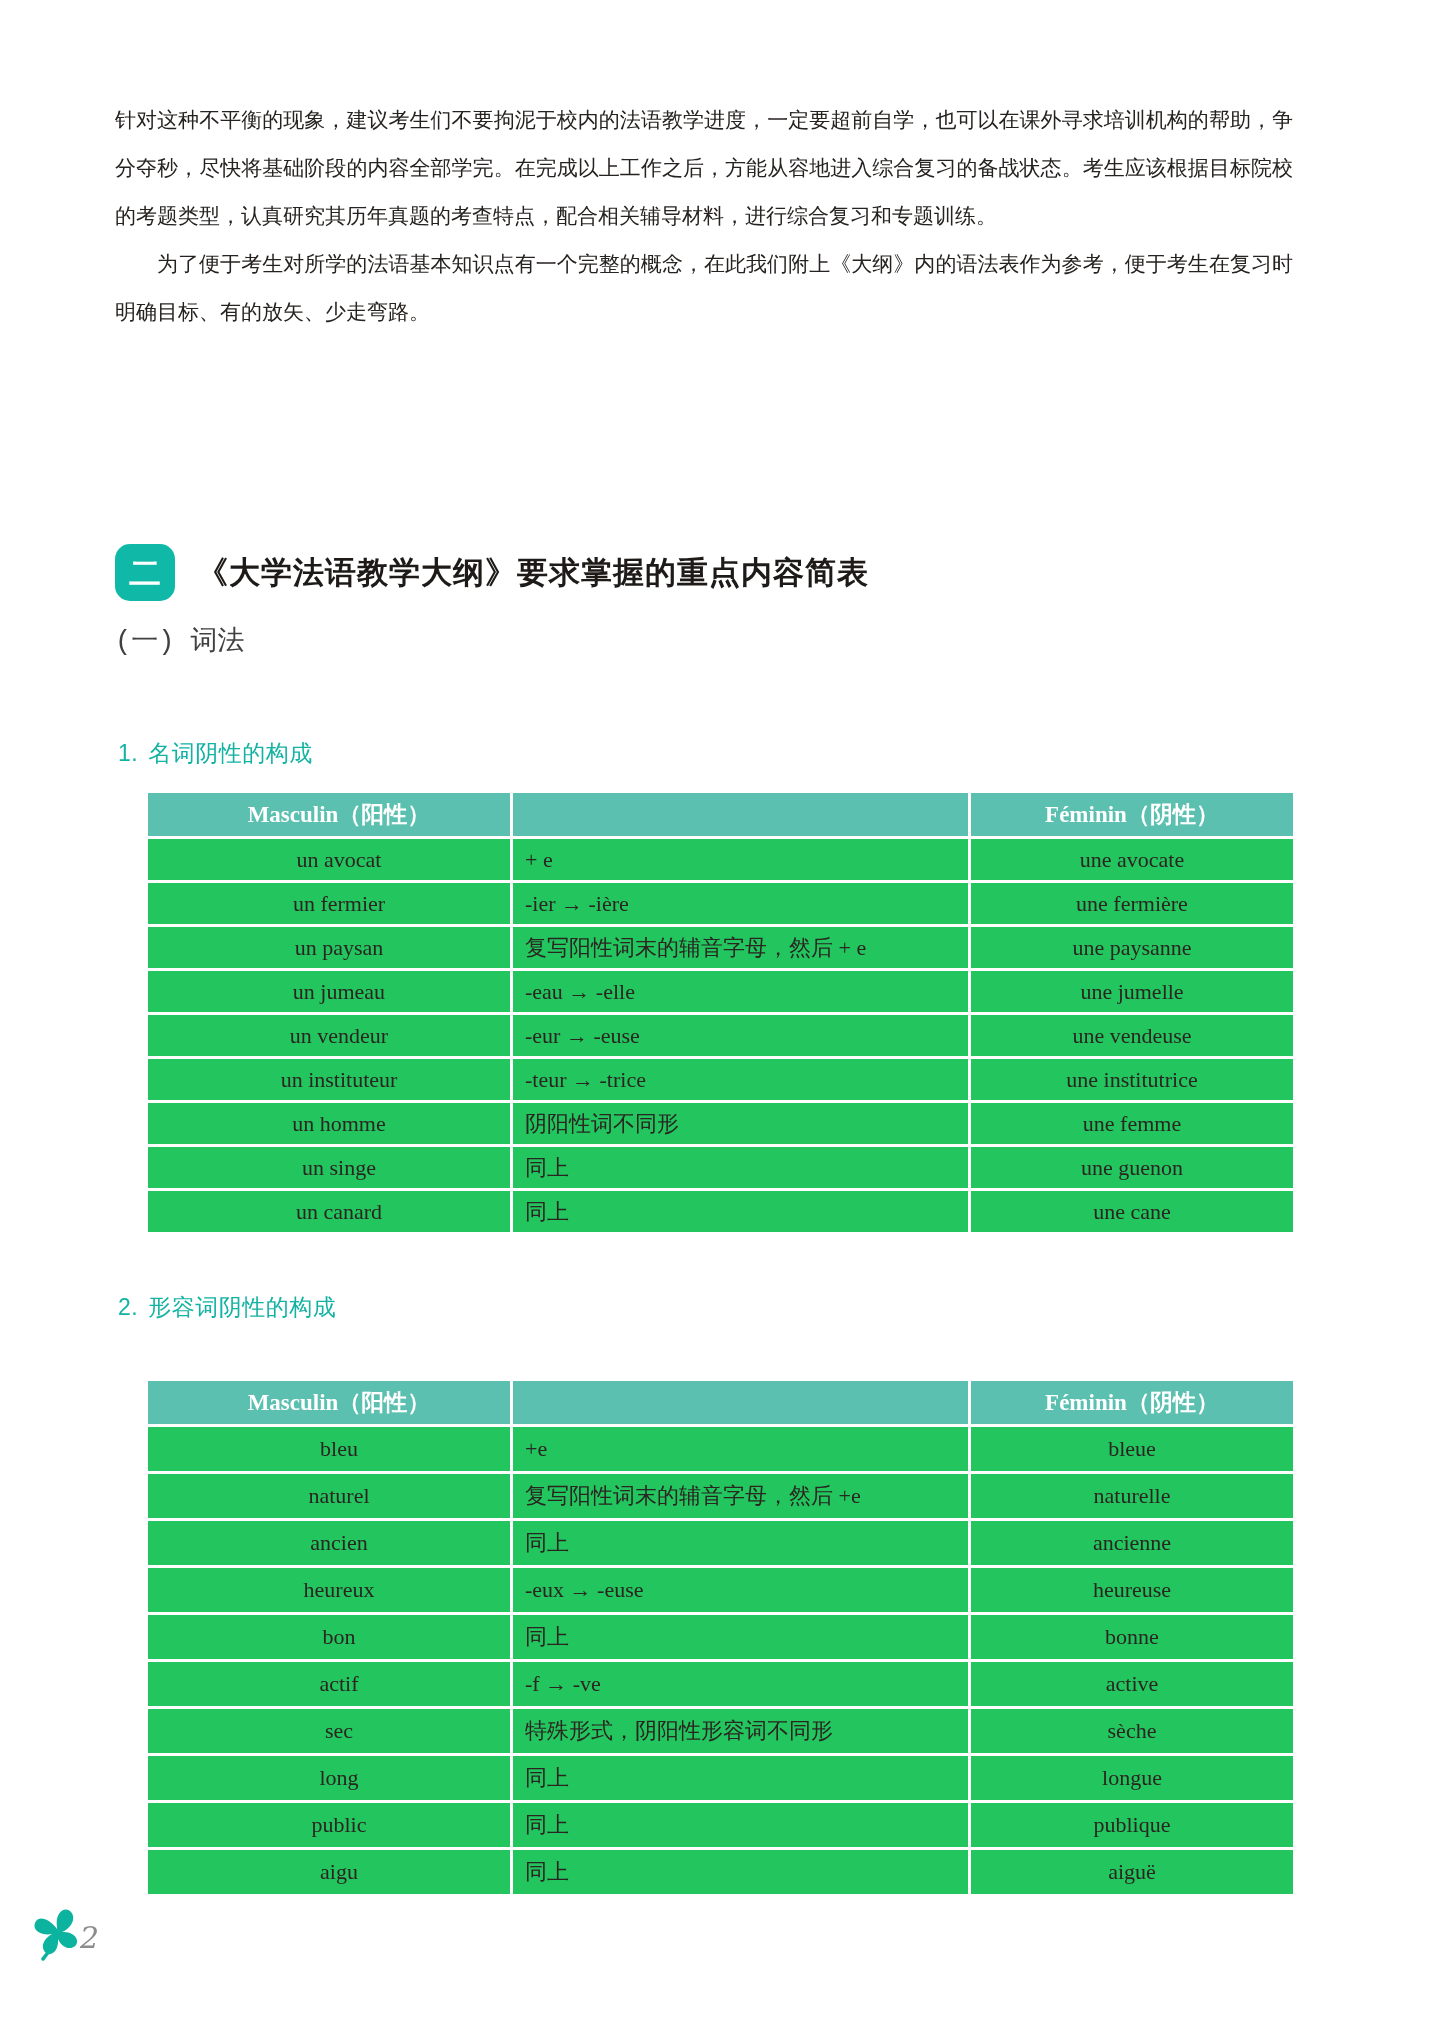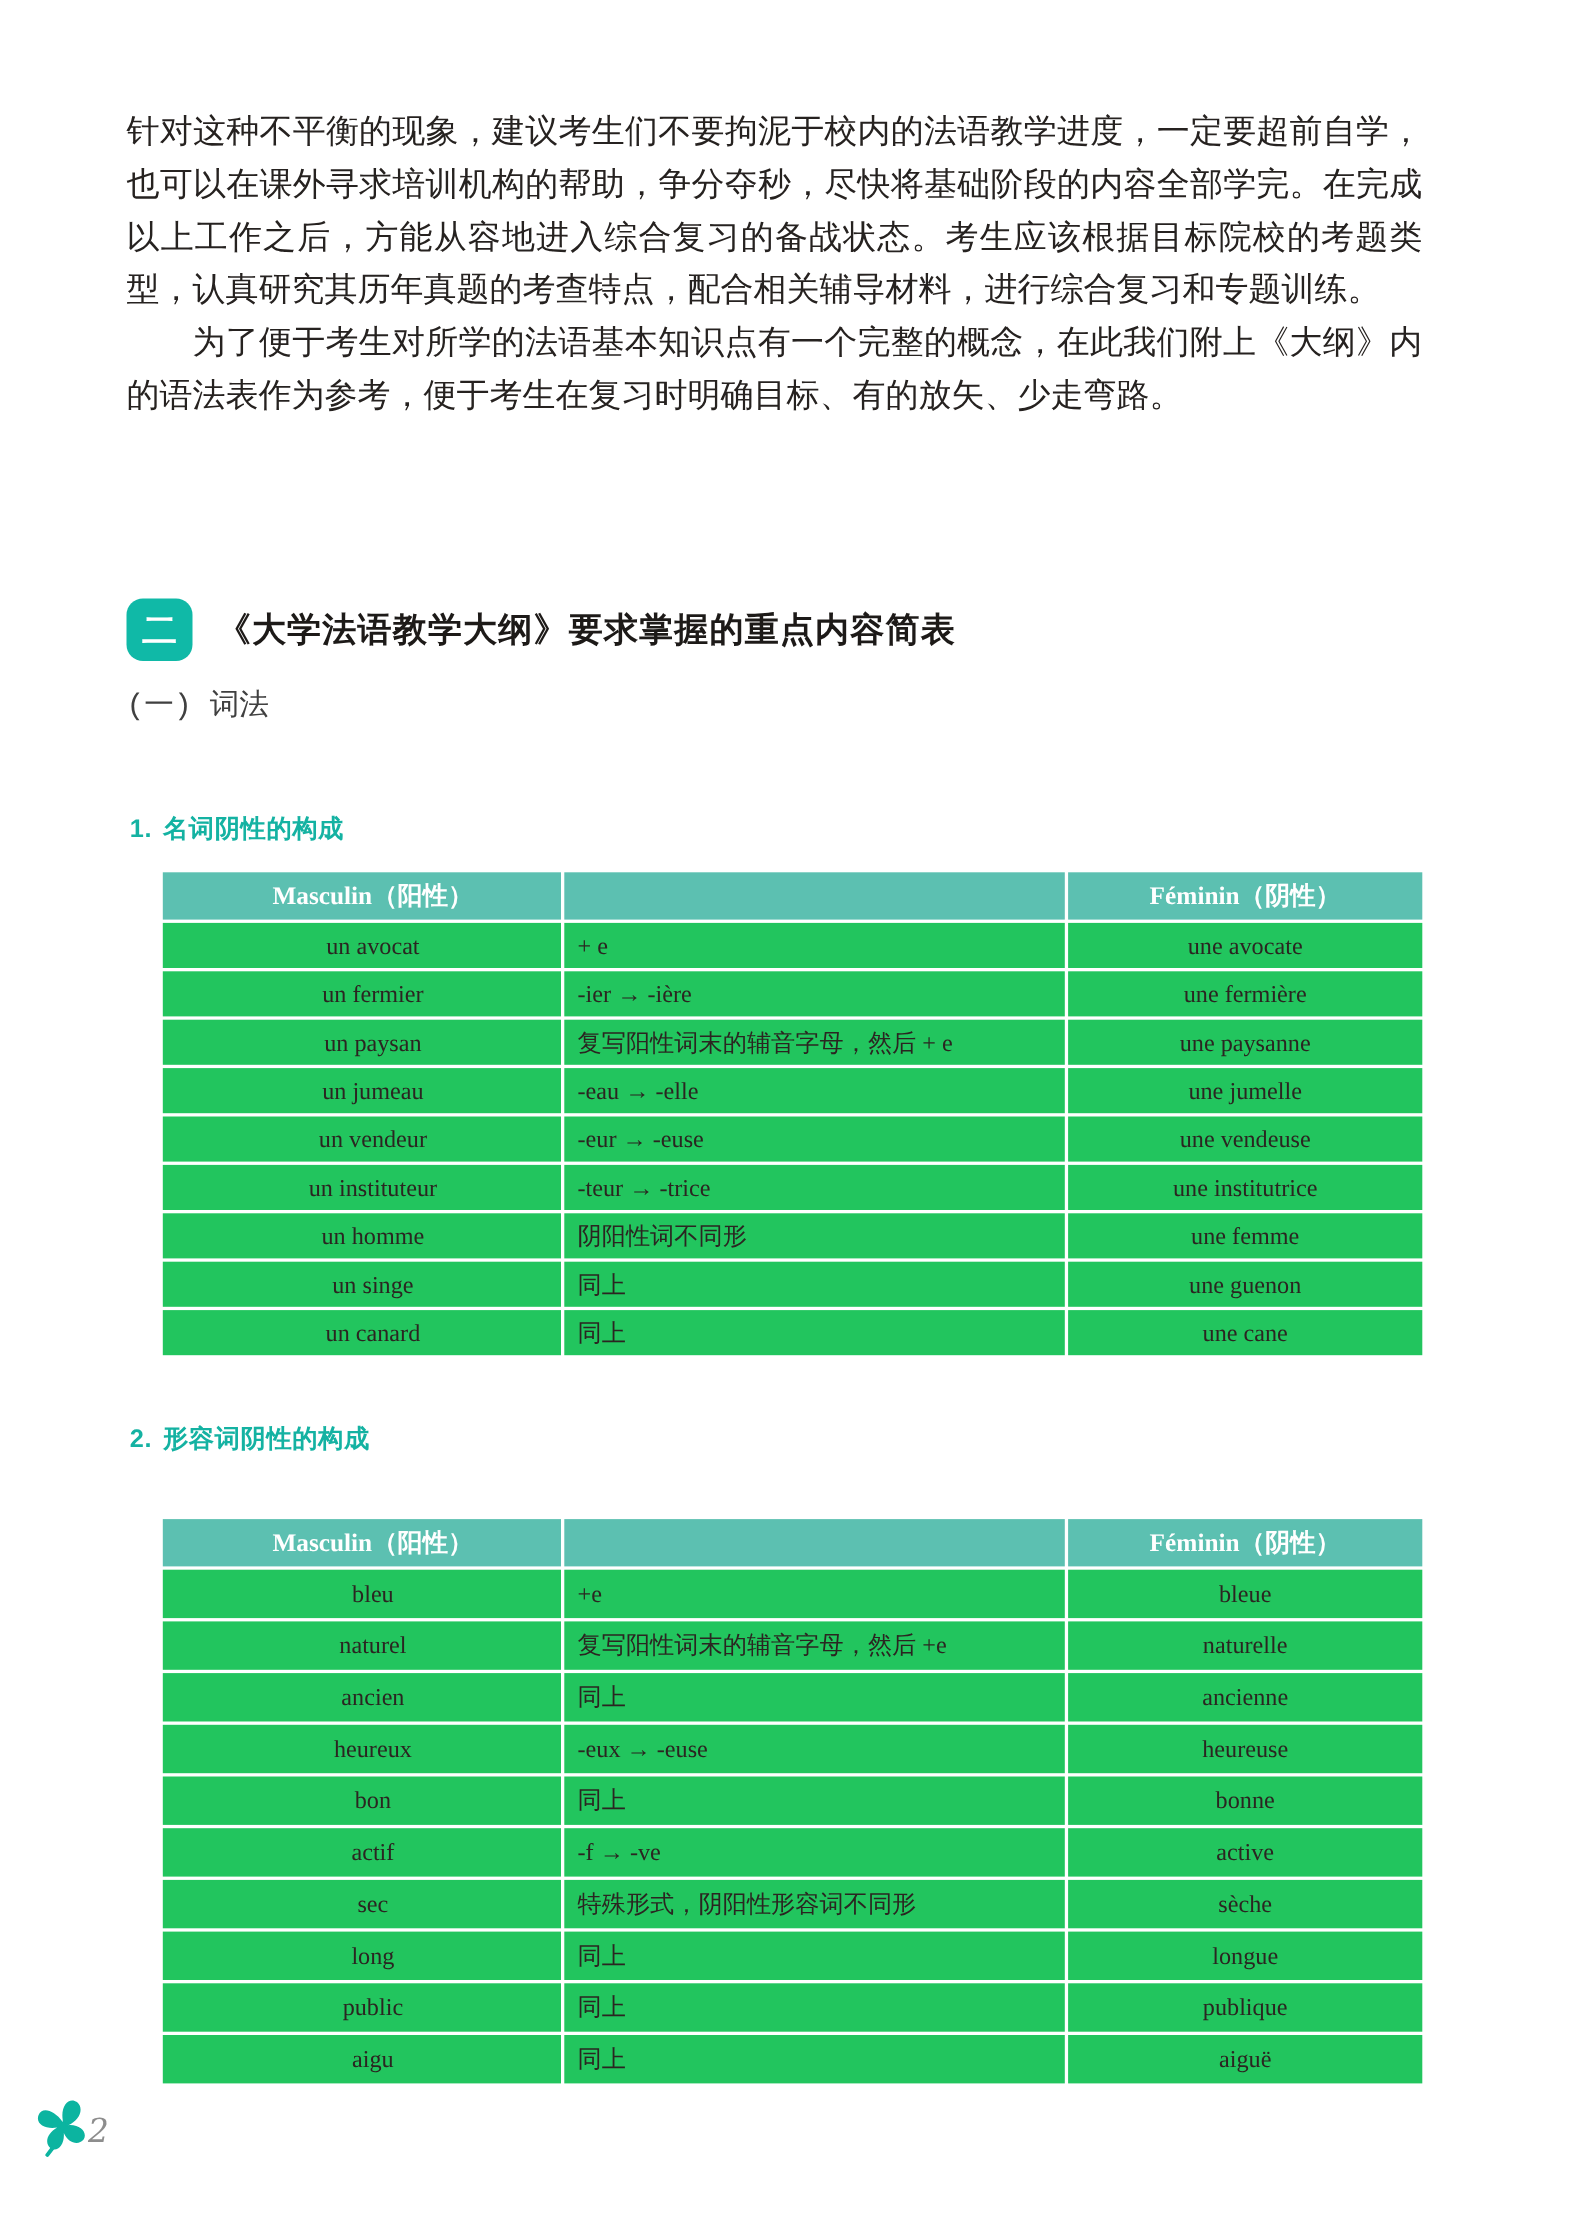--- a/index.html
+++ b/index.html
@@ -11,21 +11,21 @@
     background: #ffffff;
     font-family: "Liberation Serif", serif;
     color: #262220;
     overflow: hidden;
   }
   .paragraphs {
     position: absolute;
     left: 115px;
     top: 96px;
     width: 1178px;
-    font-size: 30px;
+    font-size: 21px;
     line-height: 48px;
     text-align: justify;
     color: #262220;
   }
   .paragraphs p.indent { text-indent: 2em; }
   .section-header {
     position: absolute;
     left: 115px;
     top: 544px;
     display: flex;
@@ -61,21 +61,20 @@
     color: #404040;
     font-family: Liberation Mono, monospace;
   }
   .item-heading {
     position: absolute;
     left: 118px;
     font-family: "Liberation Sans", sans-serif;
     font-size: 23px;
     color: #14b2a2;
     letter-spacing: 0.5px;
-    font-weight: bold;
   }
   .item-heading .num { margin-right: 10px; }
   .item-heading.h1 { top: 738px; }
   .item-heading.h2 { top: 1292px; }
   table.data-table {
     position: absolute;
     left: 145px;
     border-collapse: separate;
     border-spacing: 3px;
     table-layout: fixed;

